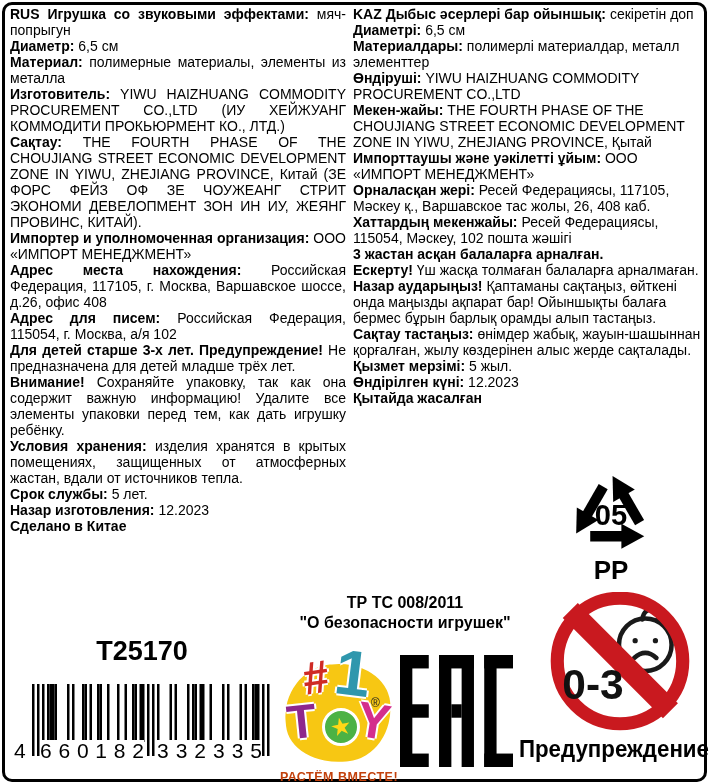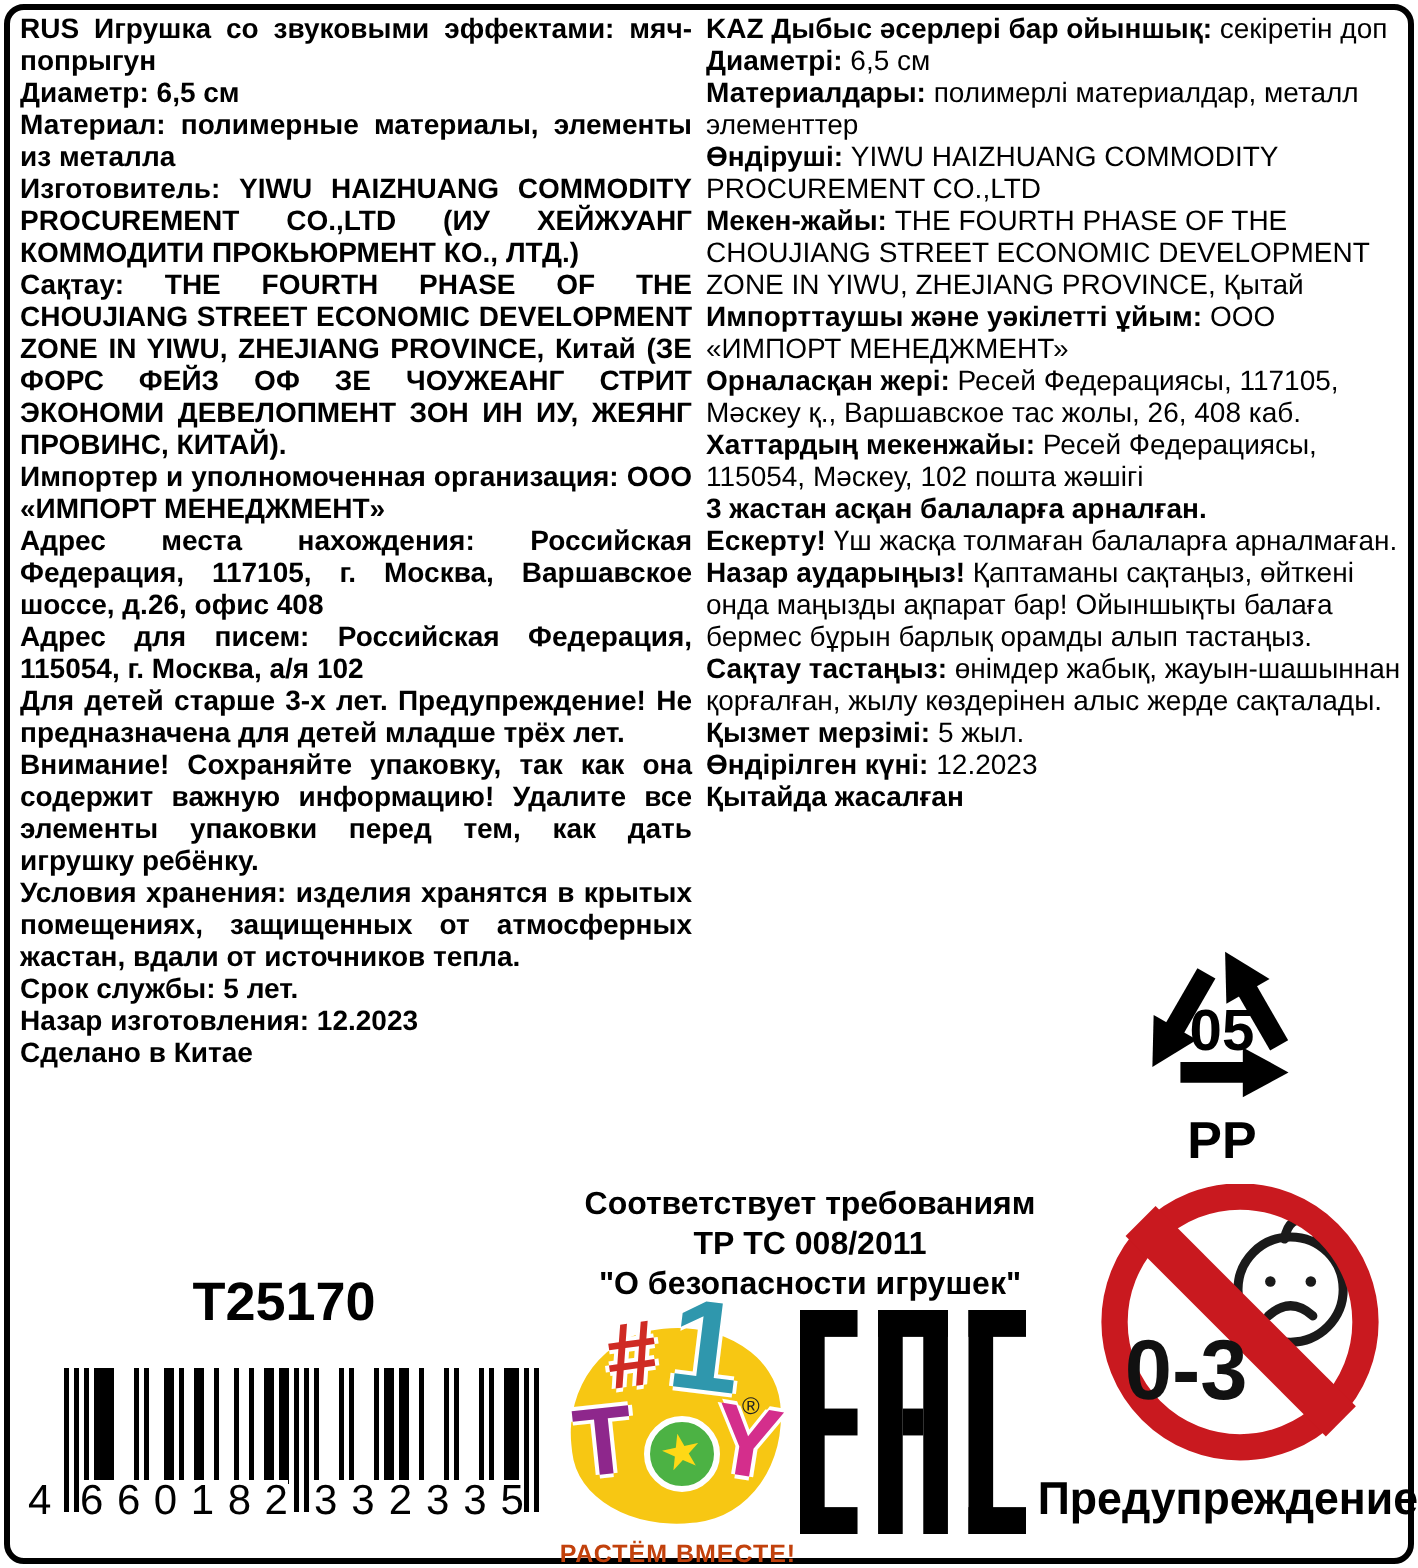--- a/index.html
+++ b/index.html
@@ -4,21 +4,21 @@
 <style>
   html,body{margin:0;padding:0;}
   body{
     width:709px;height:784px;position:relative;background:#fff;color:#000;
     font-family:"Liberation Sans","DejaVu Sans",sans-serif;overflow:hidden;
   }
   .label-border{position:absolute;inset:2px;border:3px solid #000;border-radius:10px;pointer-events:none;}
   
   .col{position:absolute;top:6px;font-size:14px;line-height:16px;}
   .col p{margin:0;}
-  .col-rus{left:10px;width:336px;text-align:justify;font-weight:bold;}
+  .col-rus{left:10px;width:336px;text-align:justify;}
   .col-kaz{left:353px;width:352px;text-align:left;}
   
   .recycle{position:absolute;left:558px;top:452px;width:106px;height:132px;}
   
   .sku{position:absolute;left:14px;top:636px;width:256px;text-align:center;font-weight:bold;font-size:27px;}
   .barcode-wrap{position:absolute;left:14px;top:684px;width:256px;height:86px;}
   .barcode-wrap svg{position:absolute;left:18px;top:0;}
   .bc-digit,.bc-group{position:absolute;top:56px;font-size:21px;line-height:22px;background:#fff;}
   .bc-first{left:0;width:17px;text-align:left;}
   .bc-group{display:flex;justify-content:space-between;}
@@ -163,21 +163,20 @@
       <i>3</i>
       <i>3</i>
       <i>2</i>
       <i>3</i>
       <i>3</i>
       <i>5</i>
     </span>
 </div>
 
 <div class="cert">
-  <div>Соответствует требованиям</div>
   <div>ТР ТС 008/2011</div>
   <div>"О безопасности игрушек"</div>
 </div>
 
 <div class="logo">
   <div class="blob" style="background: rgb(247, 199, 19);"></div>
   <span class="hash" style="color: rgb(207, 43, 36);">#</span>
   <span class="one" style="color: rgb(47, 151, 173);">1</span>
   <span class="reg">®</span>
   <span class="t" style="color: rgb(142, 39, 140);">T</span>

